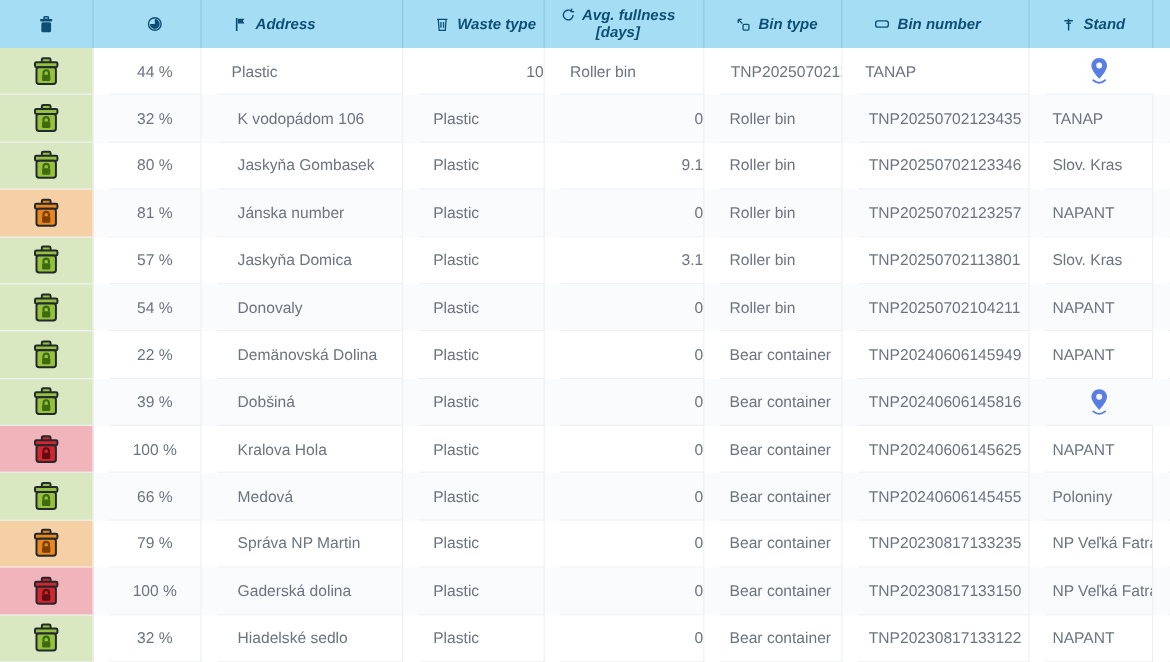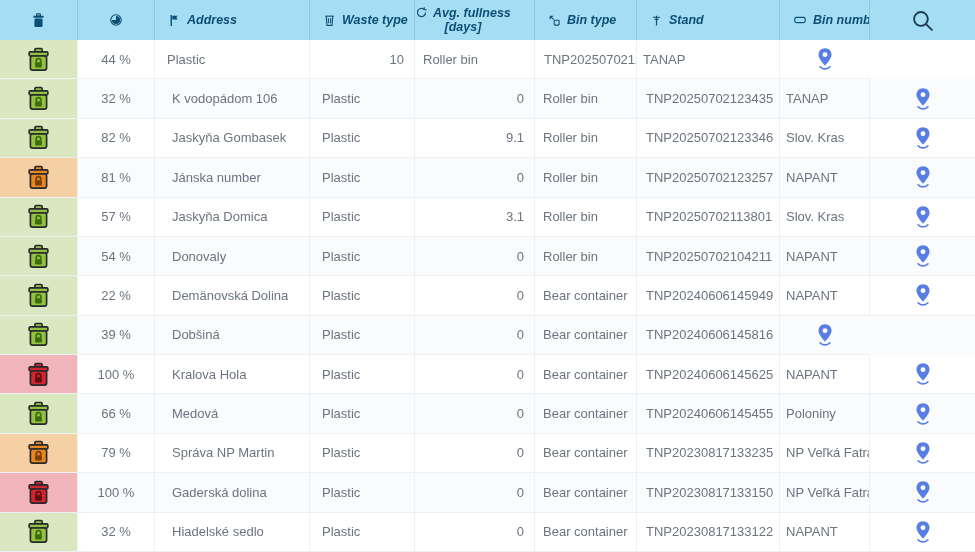--- a/index.html
+++ b/index.html
@@ -1,19 +1,19 @@
 <!DOCTYPE html>
 <html><head>
 <meta charset="utf-8">
 <style>
   *{margin:0;padding:0;box-sizing:border-box}
   html,body{width:975px;height:552px;overflow:hidden;background:#fff;
     font-family:"Liberation Sans",sans-serif;}
   .table{width:975px;height:552px;display:flex;flex-direction:column}
-  .grid{display:grid;grid-template-columns:78px 77px 155px 105px 120px 102px 143px 90px 105px;}
+  .grid{display:grid;grid-template-columns:78px 77px 155px 105px 120px 102px 143px 90px 105px;gap:13px;}
   
   .hdr{height:40px;flex:0 0 40px;background:#a5ddf5}
   .hdr-cell{display:flex;align-items:center;gap:6px;padding-left:13px;
     color:#0d4f74;font-style:italic;font-weight:700;font-size:12.5px;
     border-right:1px solid rgba(13,79,116,.14);overflow:hidden;white-space:nowrap}
   .hdr-cell:last-child{border-right:none}
   .hdr-cell.c0,.hdr-cell.c1,.hdr-cell.c8{justify-content:center;padding-left:0}
   .hdr-cell.c4{justify-content:flex-start;padding-left:0}
   .hdr-two{display:flex;flex-direction:column;align-items:center;line-height:1.15}
   .hdr-two .l1{display:flex;align-items:center;gap:5px}
@@ -22,21 +22,21 @@
   .row{height:39.385px;flex:0 0 39.385px;background:#fff}
   .row.even{background:#fafbfc}
   .cell{display:flex;align-items:center;font-size:13px;color:#6b7480;
     border-right:1px solid #eef1f4;border-bottom:1px solid #eef1f4;
     overflow:hidden;white-space:nowrap}
   .cell:last-child{border-right:none}
   .cell.c0{justify-content:center}
   .cell.c1{justify-content:center}
   .cell.c2{padding-left:17px}
   .cell.c3{padding-left:12px}
-  .cell.c4{justify-content:flex-end;padding-right:10px}
+  .cell.c4{justify-content:flex-end;}
   .cell.c5{padding-left:8px}
   .cell.c6{padding-left:9px}
   .cell.c7{padding-left:6px}
   .cell.c8{justify-content:center}
   
   .status-green  .cell.c0{background:#dae8c1}
   .status-orange .cell.c0{background:#f6d0a5}
   .status-red    .cell.c0{background:#f0b4ba}
   .bin .st{stroke:#23292f;stroke-width:1.6}
   .status-green  .bin-fill{fill:#95c23e}
@@ -96,31 +96,31 @@
         <div class="l2">[days]</div>
       </div>
     </div>
     <div class="hdr-cell c5">
       <svg class="hico" viewBox="0 0 24 24" width="13" height="13" fill="none" stroke="#0d4f74" stroke-width="2">
         <path d="M4 4 l6.5 6.5 M4 4 v5.5 M4 4 h5.5"></path>
         <rect x="11.5" y="11.5" width="9" height="9" rx="1.6"></rect>
       </svg>
       <span>Bin type</span>
     </div>
+    <div class="hdr-cell c6">
+      <svg class="hico" viewBox="0 0 24 24" width="14" height="14" fill="none" stroke="#0d4f74" stroke-width="2">
+        <rect x="3" y="7.5" width="18" height="9" rx="3.2"></rect>
+      </svg>
+      <span>Bin number</span>
+    </div>
     <div class="hdr-cell c7">
       <svg class="hico" viewBox="0 0 24 24" width="13" height="13" fill="none" stroke="#0d4f74" stroke-width="2.3">
         <path d="M12 3 v18 M5.5 6 h13 M8.5 10 h7"></path>
       </svg>
       <span>Stand</span>
-    </div>
-    <div class="hdr-cell c6">
-      <svg class="hico" viewBox="0 0 24 24" width="14" height="14" fill="none" stroke="#0d4f74" stroke-width="2">
-        <rect x="3" y="7.5" width="18" height="9" rx="3.2"></rect>
-      </svg>
-      <span>Bin number</span>
     </div>
     <div class="hdr-cell c8">
       <svg viewBox="0 0 24 24" width="25" height="25">
         <circle cx="10.5" cy="10.5" r="6.6" fill="none" stroke="#1c3c52" stroke-width="1.8"></circle>
         <line x1="15.4" y1="15.4" x2="21" y2="21" stroke="#1c3c52" stroke-width="1.8" stroke-linecap="round"></line>
       </svg>
     </div>
   </div>
 
   <div class="tbody">
@@ -176,21 +176,21 @@
       <div class="row grid odd status-green">
     <div class="cell c0">
       <svg class="bin" viewBox="0 0 26 24" width="27" height="25">
         <rect class="bin-fill st" x="9.5" y="1.4" width="7" height="4" rx="1.2"></rect>
         <rect class="bin-fill st" x="4" y="4.6" width="18" height="4" rx="1.1"></rect>
         <rect class="bin-fill st" x="5.2" y="8.6" width="15.6" height="13.6" rx="2"></rect>
         <path class="bin-dark-s" d="M10.8 14.9 v-1.6 a2.2 2.2 0 0 1 4.4 0 v1.6" fill="none" stroke-width="1.7"></path>
         <rect class="bin-dark" x="9.7" y="14.7" width="6.6" height="5.1" rx="1"></rect>
       </svg>
     </div>
-    <div class="cell c1">82 %</div>
+    <div class="cell c1">80 %</div>
     <div class="cell c2">Jaskyňa Gombasek</div>
     <div class="cell c3">Plastic</div>
     <div class="cell c4">9.1</div>
     <div class="cell c5">Roller bin</div>
     <div class="cell c6">TNP20250702123346</div>
     <div class="cell c7">Slov. Kras</div>
     <div class="cell c8">
       <svg viewBox="0 0 22 26" width="20" height="24">
         <path d="M11 1.2 C6.9 1.2 3.8 4.3 3.8 8.3 c0 4.8 7.2 12 7.2 12 s7.2 -7.2 7.2 -12 C18.2 4.3 15.1 1.2 11 1.2 z" fill="#587ee3"></path>
         <circle cx="11" cy="8.2" r="2.7" fill="#fff"></circle>

